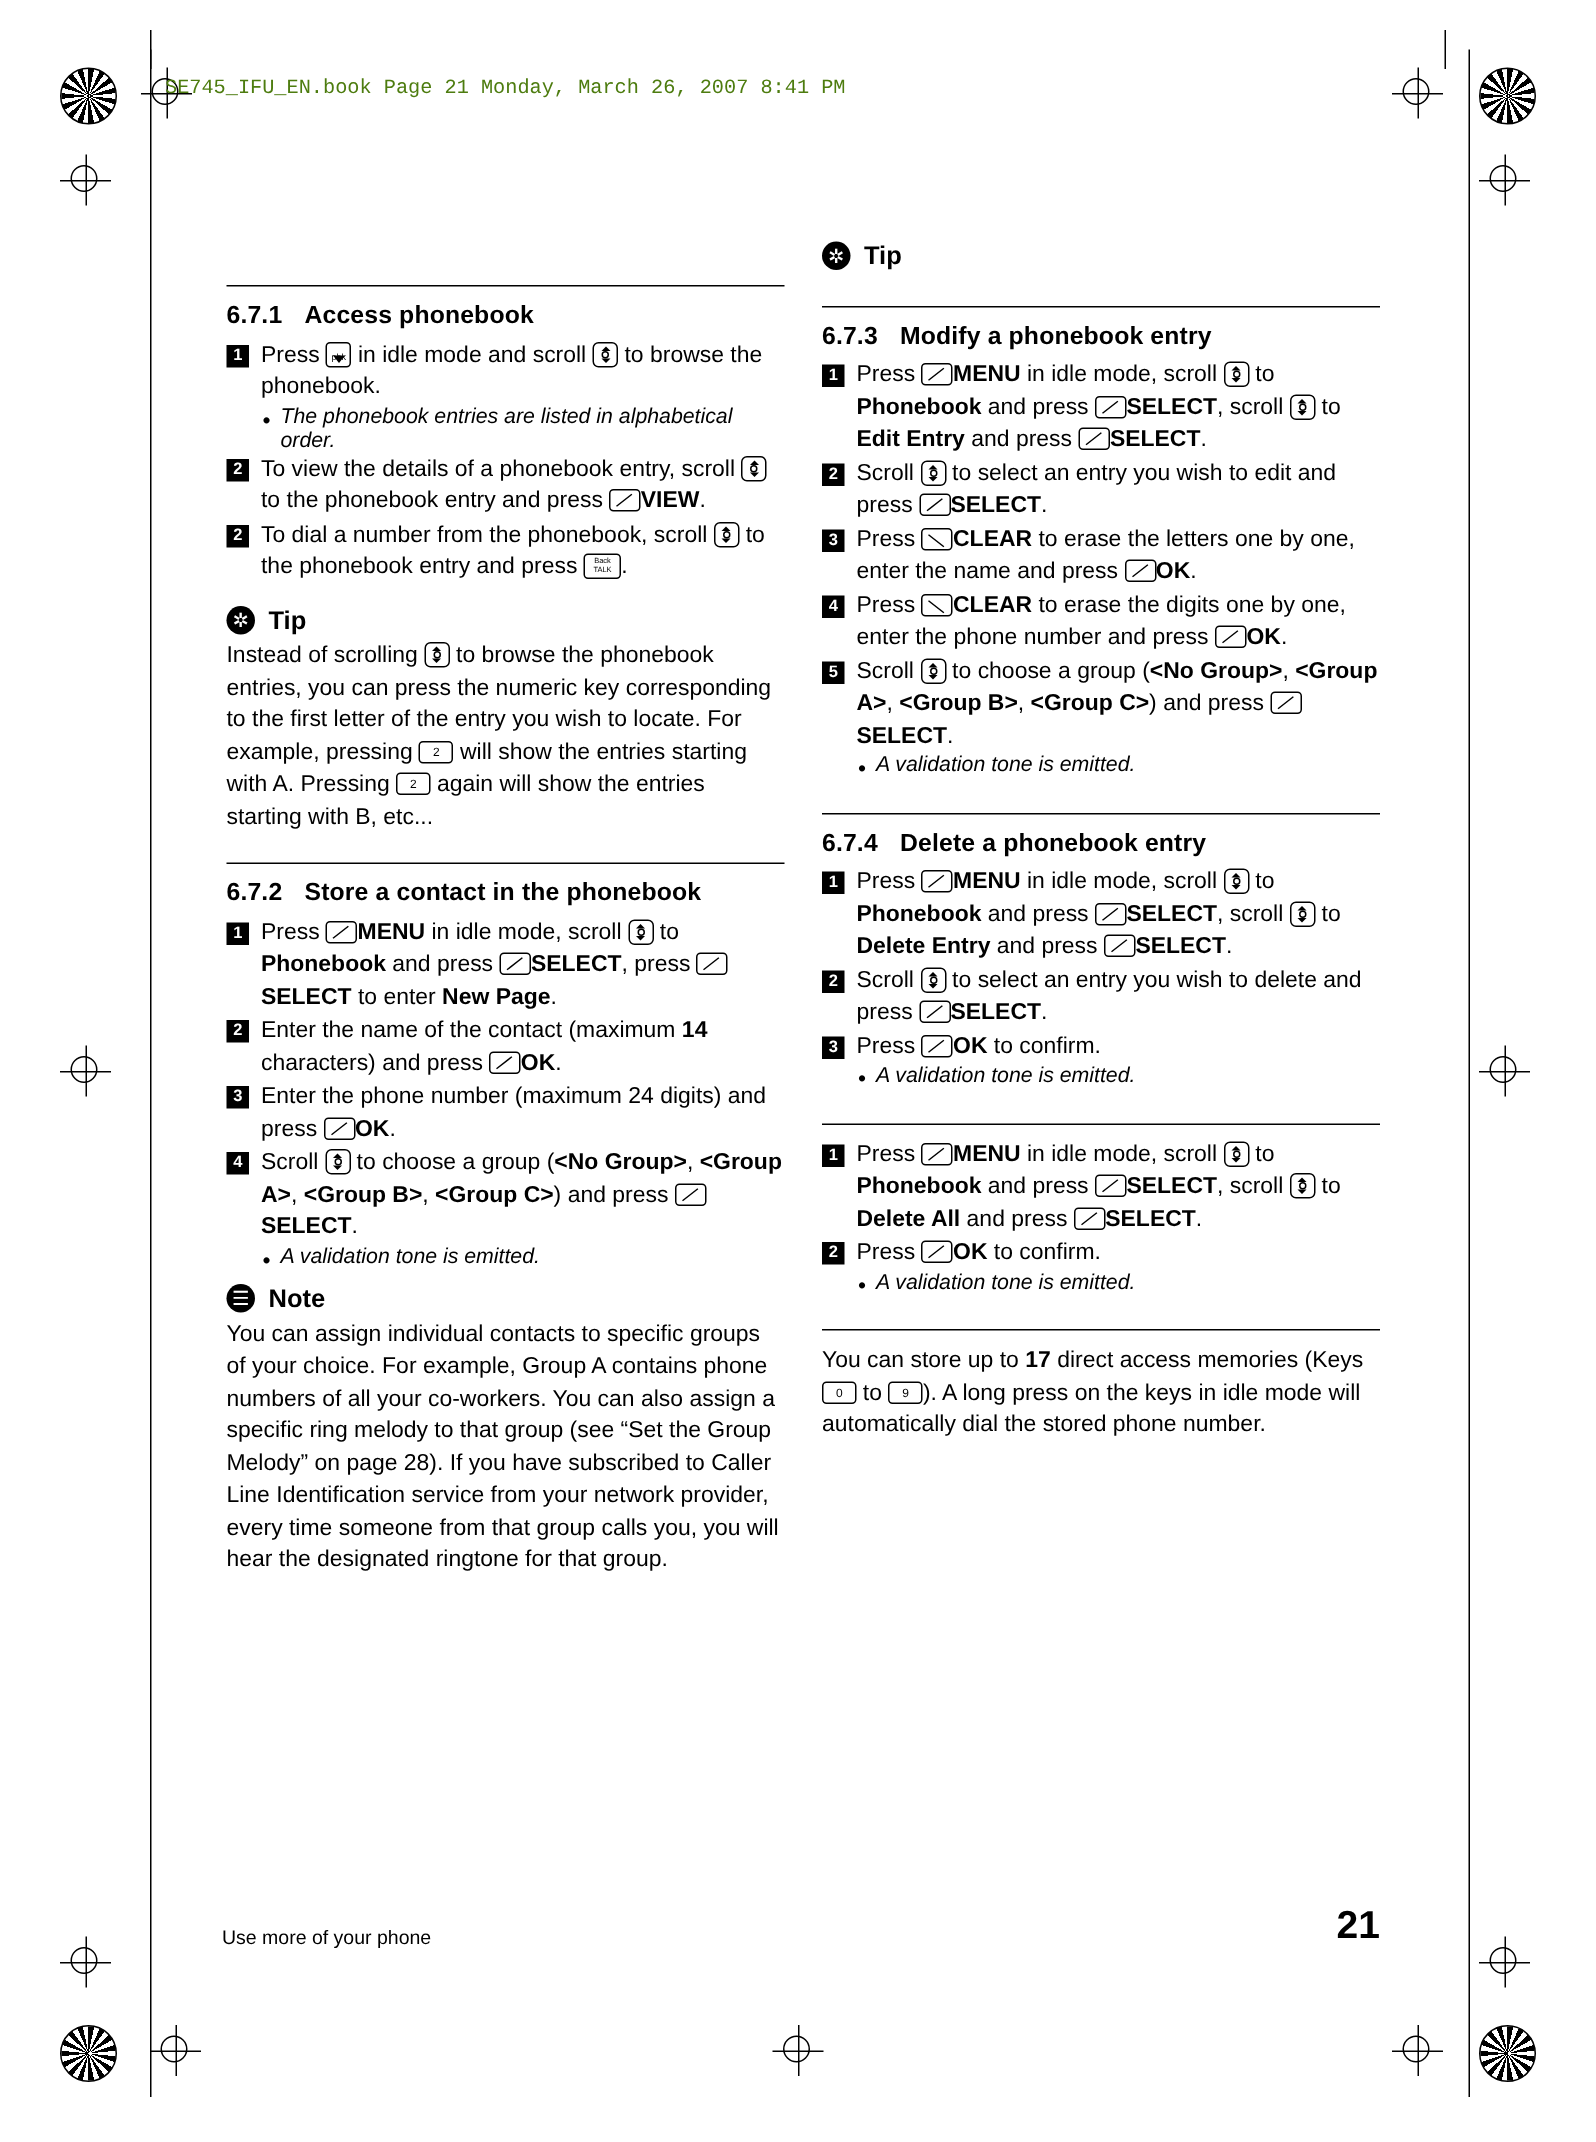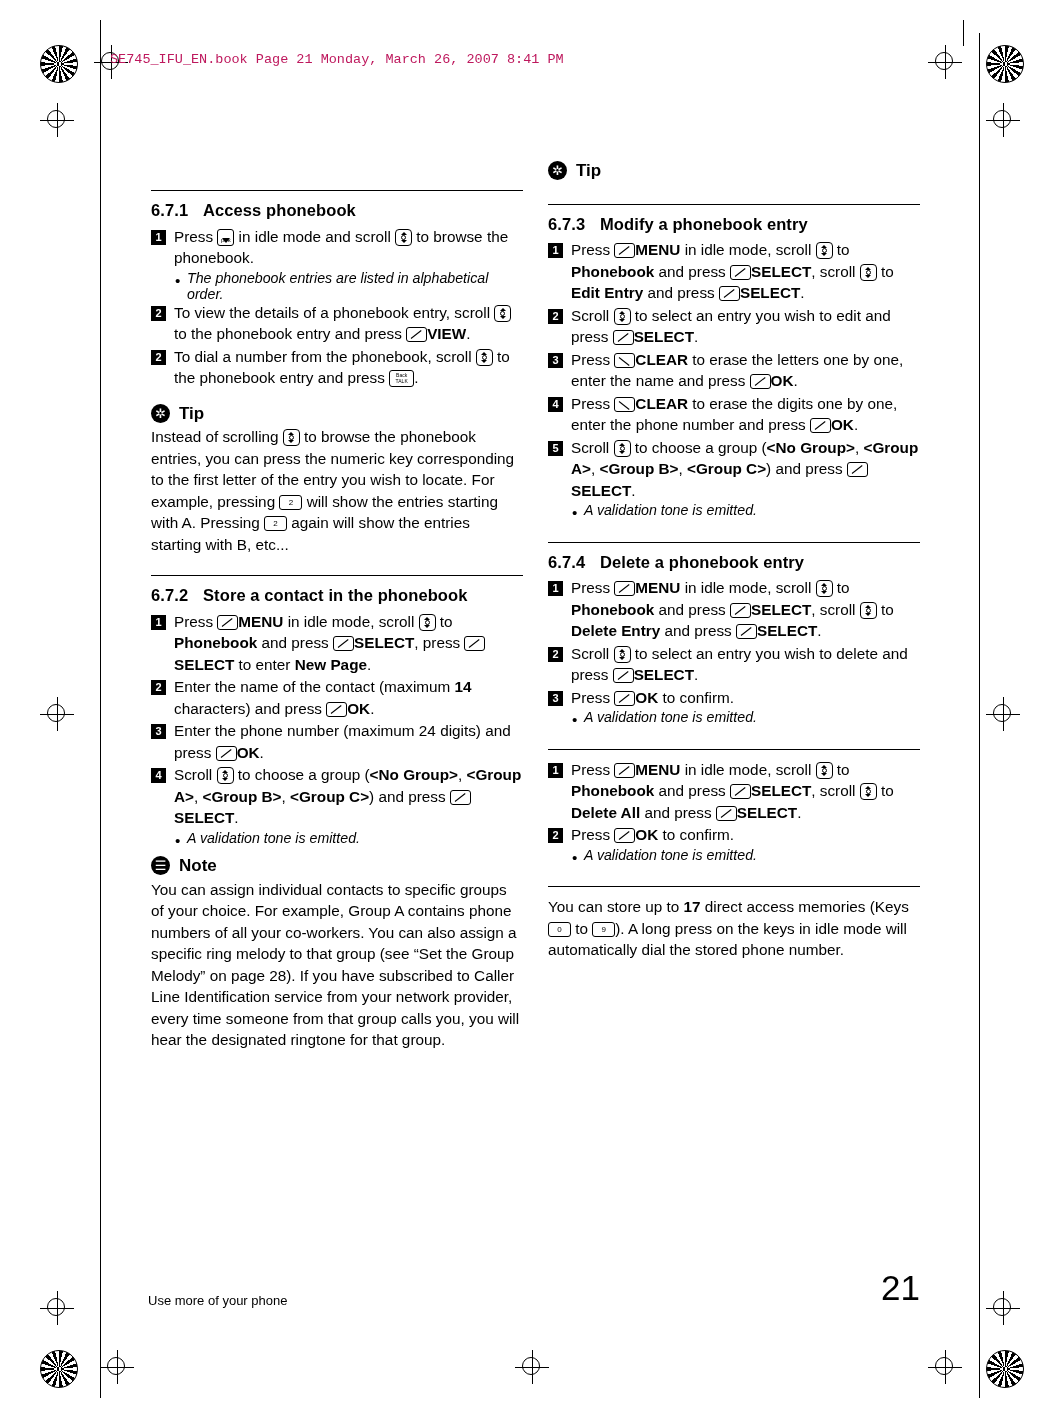--- a/index.html
+++ b/index.html
@@ -13,21 +13,21 @@
   .reg .circ{position:absolute;left:7px;top:7px;width:18px;height:18px;border:1px solid #000;border-radius:50%;box-sizing:border-box;}
 
   .corner-star{position:absolute;width:38px;height:38px;border-radius:50%;background:
     repeating-conic-gradient(#000 0 12deg,#fff 0 24deg);border:1px solid #000;box-sizing:border-box;}
 
   .cropline{position:absolute;background:#000;}
 
   
   .sheet{position:absolute;left:100px;top:33px;width:880px;height:1365px;border-left:1px solid #000;border-right:1px solid #000;box-sizing:border-box;}
 
-  .headerbar{position:absolute;left:110px;top:52px;width:860px;font-family:"Liberation Mono",monospace;font-size:13.5px;letter-spacing:0px;color:#be185d;}
+  .headerbar{position:absolute;left:110px;top:52px;width:860px;font-family:"Liberation Mono",monospace;font-size:13.5px;letter-spacing:0px;color:#4d7c0f;}
 
   .content{position:absolute;left:148px;top:160px;width:772px;}
   .col{position:absolute;top:0;width:372px;font-size:15.3px;line-height:21.5px;}
   .col.left{left:3px;margin-top:30px;}
   .col.right{left:400px;}
 
   .rule{border-top:1.3px solid #000;margin:0 0 9px 0;}
 
   h2{font-size:16.5px;font-weight:bold;margin:0 0 4px 0;letter-spacing:0.1px;}
   h2 .num{display:inline-block;min-width:52px;}
@@ -58,21 +58,21 @@
   .key.nav:after{content:"";position:absolute;left:50%;bottom:2px;margin-left:-3px;border-left:3px solid transparent;border-right:3px solid transparent;border-top:3.5px solid #000;}
   .key.navdot{position:relative;}
   .key.navdot .cd{position:absolute;left:50%;top:50%;width:5px;height:5px;margin:-2.5px 0 0 -2.5px;border:1px solid #000;border-radius:50%;box-sizing:border-box;}
   .key.pbk{width:17px;height:17px;border-radius:3px;font-size:6px;text-align:center;}
   .key.pbk .lbl{position:absolute;left:0;right:0;top:0px;font-size:6px;}
   .key.pbk .tri{position:absolute;left:50%;bottom:2px;margin-left:-4px;border-left:4px solid transparent;border-right:4px solid transparent;border-top:5px solid #000;}
   .key.talk{width:25px;height:17px;border-radius:3px;font-size:5px;line-height:6px;text-align:center;padding-top:1px;box-sizing:border-box;}
 
   .footer{position:absolute;left:148px;top:1268px;width:772px;display:flex;align-items:flex-end;justify-content:space-between;}
   .footer .ftxt{font-size:13px;}
-  .footer .pnum{font-size:35px;font-weight:normal;}
+  .footer .pnum{font-size:26px;font-weight:bold;}
 </style>
 </head>
 <body>
 
 <div class="corner-star" style="left:40px;top:45px;"></div>
 <div class="corner-star" style="left:986px;top:45px;"></div>
 <div class="corner-star" style="left:40px;top:1350px;"></div>
 <div class="corner-star" style="left:986px;top:1350px;"></div>
 
 <div class="reg" style="left:94px;top:45px;">

